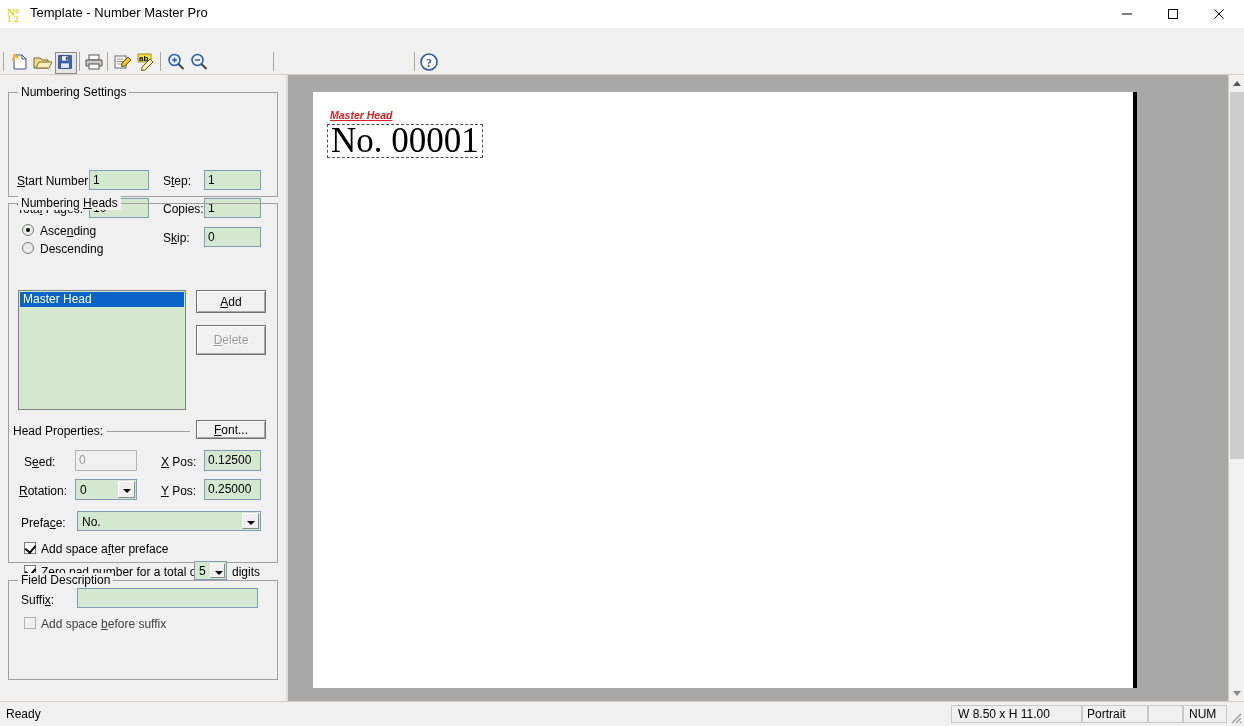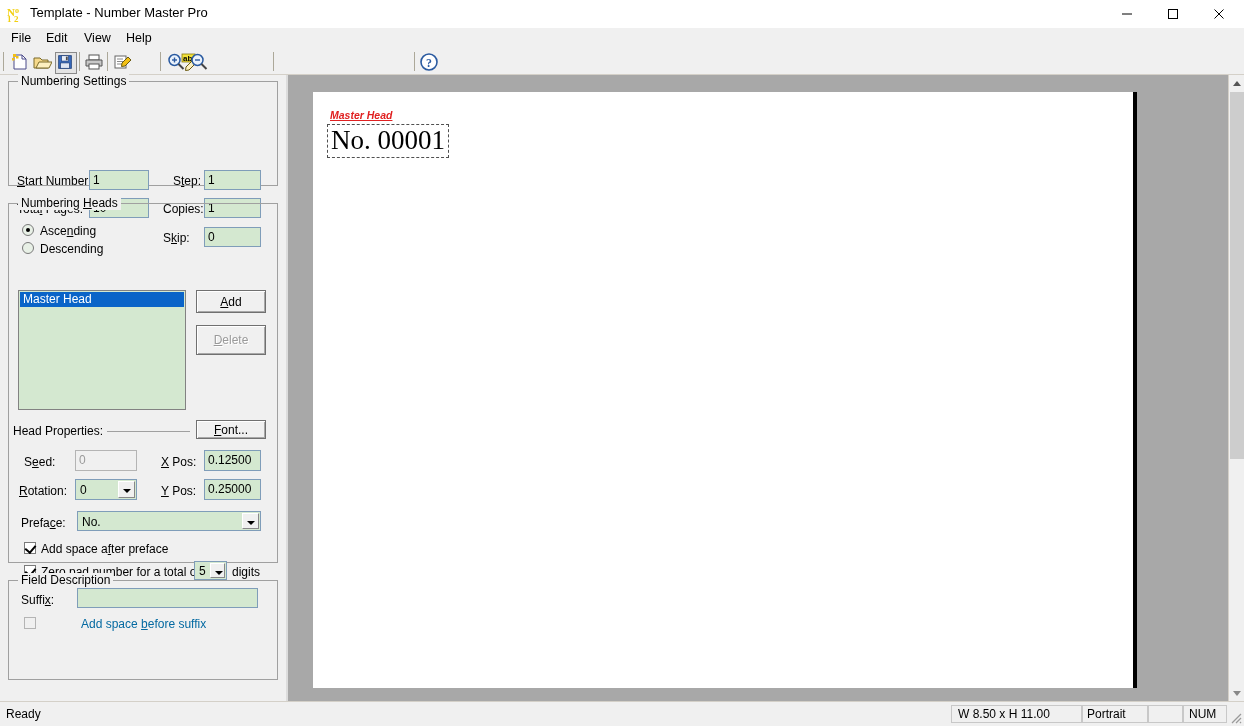--- a/index.html
+++ b/index.html
@@ -40,21 +40,21 @@
   .combo .carrow:after{content:"";position:absolute;left:4px;top:7px;border-left:4px solid transparent;border-right:4px solid transparent;border-top:4px solid #000;}
 
   
   .leftpanel{position:absolute;left:0;top:75px;width:288px;height:627px;background:#f0f0f0;}
   .panel-divider{position:absolute;left:286px;top:75px;width:2px;height:627px;background:#dcdcdc;}
 
   .group{position:absolute;border:1px solid #a0a0a0;box-sizing:border-box;}
   .group > .glabel{position:absolute;left:9px;top:-8px;background:#f0f0f0;padding:0 3px;font-size:12px;white-space:nowrap;}
 
   .lbl{position:absolute;font-size:12px;white-space:nowrap;color:#000;}
-  .lbl.dis{color:#0369a1;margin-left:40px;}
+  .lbl.dis{color:#404040;}
   .u{text-decoration:underline;}
 
   .tfield{position:absolute;background:#d4e8d0;border:1px solid #7f9db9;box-sizing:border-box;font-size:12px;}
   .tfield .tv{position:absolute;left:3px;top:2px;white-space:nowrap;}
   .tfield.dis{background:#f0f0f0;border:1px solid #b4b4b4;}
   .tfield.dis .tv{color:#9a9a9a;}
 
   .radio{position:absolute;width:12px;height:12px;border-radius:50%;background:#e8f0e6;border:1px solid #7a7a7a;box-sizing:border-box;}
   .radio.on:after{content:"";position:absolute;left:3px;top:3px;width:4px;height:4px;border-radius:50%;background:#000;}
 
@@ -72,21 +72,21 @@
   .listitem{position:absolute;left:1px;right:1px;top:1px;height:15px;line-height:15px;padding-left:3px;
             background:#0a64c8;color:#fff;font-size:12px;white-space:nowrap;}
 
   .hsep{position:absolute;height:1px;background:#a0a0a0;}
 
   
   .canvaswrap{position:absolute;left:288px;top:75px;width:940px;height:627px;background:#a8a8a8;overflow:hidden;}
   .page{position:absolute;left:25px;top:17px;width:820px;height:596px;background:#fff;box-shadow:4px 0 0 #000;}
   .headlabel{position:absolute;left:17px;top:17px;font-size:10.5px;color:#e02020;font-style:italic;text-decoration:underline;font-weight:bold;white-space:nowrap;}
   .headbox{position:absolute;left:14px;top:32px;border:1px dashed #505050;padding:1px 3px 2px 3px;}
-  .headnum{font-family:"Liberation Serif", serif;font-size:27px;line-height:29px;white-space:nowrap;color:#000;}
+  .headnum{font-family:"Liberation Serif", serif;font-size:35px;line-height:29px;white-space:nowrap;color:#000;}
 
   
   .vscroll{position:absolute;left:1228px;top:75px;width:16px;height:627px;background:#f0f0f0;border-left:1px solid #d4d0c8;}
   .vthumb{position:absolute;left:1px;top:17px;width:14px;height:367px;background:#cdcdcd;}
   .sb-arrow{position:absolute;left:0;width:16px;height:17px;background:#f0f0f0;cursor:default;}
   .sb-arrow.up{top:0;}
   .sb-arrow.down{bottom:0;}
   .sb-arrow svg{position:absolute;left:4px;top:6px;}
 
   
@@ -126,26 +126,20 @@
         </svg>
     </div>
     <div class="wbtn wbtn-close">
       <svg width="12" height="12" viewBox="0 0 12 12">
           <line x1="1.5" y1="1.5" x2="10.5" y2="10.5" stroke="#000" stroke-width="1"></line>
           <line x1="10.5" y1="1.5" x2="1.5" y2="10.5" stroke="#000" stroke-width="1"></line>
         </svg>
     </div>
   </div>
 
-  <div class="menubar">
-    <div class="menu-item" style="left:4px;">File</div>
-    <div class="menu-item" style="left:39px;">Edit</div>
-    <div class="menu-item" style="left:77px;">View</div>
-    <div class="menu-item" style="left:119px;">Help</div>
-  </div>
 
   <div class="toolbar">
     <div class="tb-sep" style="left:3px;"></div>
 
     <div class="tb-btn" style="left:10px;">
       <svg width="20" height="20" viewBox="0 0 20 20">
         <path d="M4 3 h8 l4 4 v10 h-12 z" fill="#ffffff" stroke="#4a4a8a" stroke-width="1"></path>
         <path d="M12 3 v4 h4" fill="none" stroke="#4a4a8a" stroke-width="1"></path>
         <rect x="3" y="2" width="3" height="3" fill="#f2c014"></rect>
           <rect x="6" y="4" width="2.5" height="2.5" fill="#f2c014"></rect>
@@ -184,21 +178,21 @@
     <div class="tb-btn" style="left:113px;">
       <svg width="20" height="20" viewBox="0 0 20 20">
         <rect x="2" y="4" width="11" height="12" fill="#fff" stroke="#666" stroke-width="1"></rect>
         <line x1="4" y1="7" x2="10" y2="7" stroke="#8a8a8a"></line>
           <line x1="4" y1="9.5" x2="10" y2="9.5" stroke="#8a8a8a"></line>
         <line x1="4" y1="12" x2="9" y2="12" stroke="#8a8a8a"></line>
         <path d="M9 11 l6 -6 l3 3 l-6 6 l-3.5 .5 z" fill="#f2c014" stroke="#6a5a10" stroke-width="1"></path>
       </svg>
     </div>
 
-    <div class="tb-btn" style="left:136px;margin-left:44px;">
+    <div class="tb-btn" style="left:136px;">
       <svg width="20" height="20" viewBox="0 0 20 20">
         <rect x="2" y="2" width="13" height="8" fill="#f2e23a" stroke="#8a7a10" stroke-width="0.8"></rect>
         <text x="3" y="9" font-family="Liberation Sans, sans-serif" font-size="8" font-weight="bold" fill="#000">ab</text>
         <path d="M6 15 l8 -8 l3 3 l-8 8 l-3.5 .5 z" fill="#fdf0c0" stroke="#6a5a10" stroke-width="1"></path>
       </svg>
     </div>
 
     <div class="tb-sep" style="left:160px;"></div>
 
     <div class="tb-btn" style="left:166px;">
@@ -235,28 +229,28 @@
     <div class="tb-btn" style="left:419px;">
       <svg width="20" height="20" viewBox="0 0 20 20">
         <circle cx="10" cy="10" r="8" fill="#ffffff" stroke="#2a5aa0" stroke-width="1.6"></circle>
         <text x="10" y="15" text-anchor="middle" font-family="Liberation Serif, serif" font-size="12" font-weight="bold" fill="#2a5aa0">?</text>
       </svg>
     </div>
   </div>
 
   <div class="leftpanel">
 
-    <div class="group" style="left:8px;top:6px;width:270px;height:105px;">
+    <div class="group" style="left:8px;top:17px;width:270px;height:105px;">
       <span class="glabel">Numbering Settings</span>
     </div>
     <span class="lbl" style="left:17px;top:99px;"><span class="u">S</span>tart Number:</span>
     <div class="tfield" style="left:89px;top:95px;width:60px;height:20px;">
       <span class="tv">1</span>
     </div>
-    <span class="lbl" style="left:173px;top:99px;">S<span class="u">t</span>ep:</span>
+    <span class="lbl" style="left:163px;top:99px;">S<span class="u">t</span>ep:</span>
     <div class="tfield" style="left:204px;top:95px;width:57px;height:20px;">
       <span class="tv">1</span>
     </div>
 
     <span class="lbl" style="left:17px;top:127px;">Tota<span class="u">l</span> Pages:</span>
     <div class="tfield" style="left:89px;top:123px;width:60px;height:20px;">
       <span class="tv">10</span>
     </div>
     <span class="lbl" style="left:163px;top:127px;">Copies:</span>
     <div class="tfield" style="left:204px;top:123px;width:57px;height:20px;">

